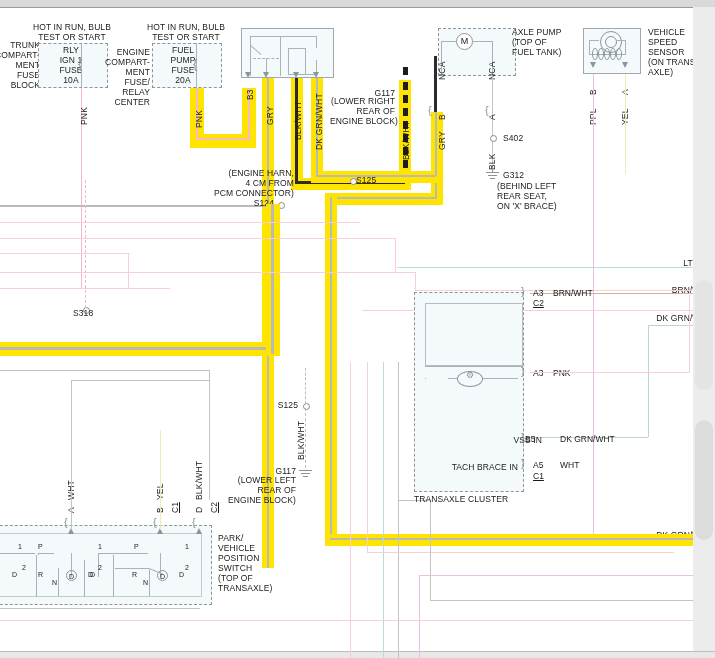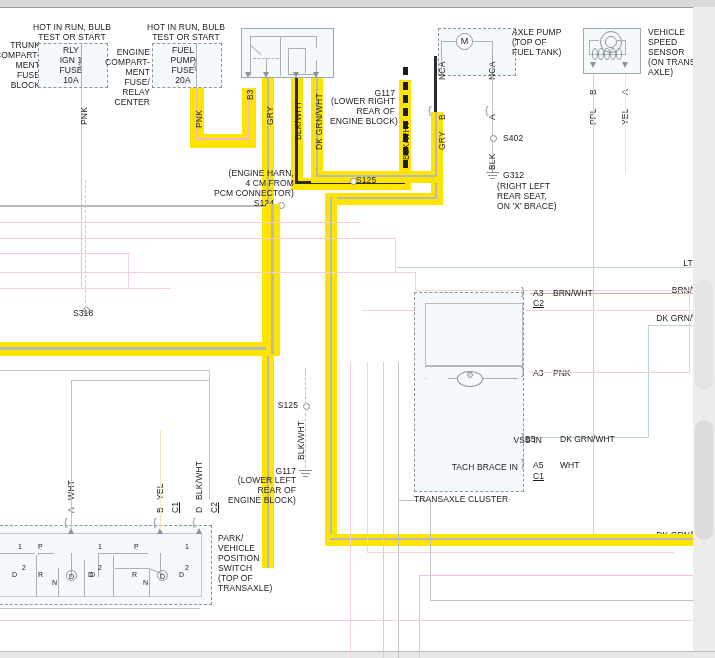--- a/index.html
+++ b/index.html
@@ -191,21 +191,21 @@
   <div class="splice" style="left:490px;top:135px;"></div>
   <div class="lbl" style="left:503px;top:133px;">S402</div>
   <div class="vlbl" style="left:487px;top:170px;">BLK</div>
   <div class="gnd" style="left:486px;top:172px;">
     <div class="gl" style="left:0px;top:0px;width:13px;height:1px;"></div>
     <div class="gl" style="left:2px;top:3px;width:9px;height:1px;"></div>
     <div class="gl" style="left:4px;top:6px;width:5px;height:1px;"></div>
     <div class="gl" style="left:6px;top:-6px;width:1px;height:6px;"></div>
   </div>
   <div class="lbl" style="left:503px;top:170px;">G312</div>
-  <div class="lbl" style="left:497px;top:181px;width:70px;">(RIGHT LEFT
+  <div class="lbl" style="left:497px;top:181px;width:70px;">(BEHIND LEFT
 REAR SEAT,
 ON 'X' BRACE)</div>
 
   <div class="box" style="left:583px;top:28px;width:58px;height:46px;"></div>
   <div class="circ" style="left:600px;top:31px;width:22px;height:22px;"></div>
   <div class="circ" style="left:605px;top:36px;width:12px;height:12px;"></div>
   <div class="rline" style="left:589px;top:40px;width:1px;height:14px;"></div>
   <div class="rline" style="left:589px;top:40px;width:10px;height:1px;"></div>
   <div class="rline" style="left:625px;top:40px;width:1px;height:14px;"></div>
   <div class="rline" style="left:617px;top:40px;width:9px;height:1px;"></div>

